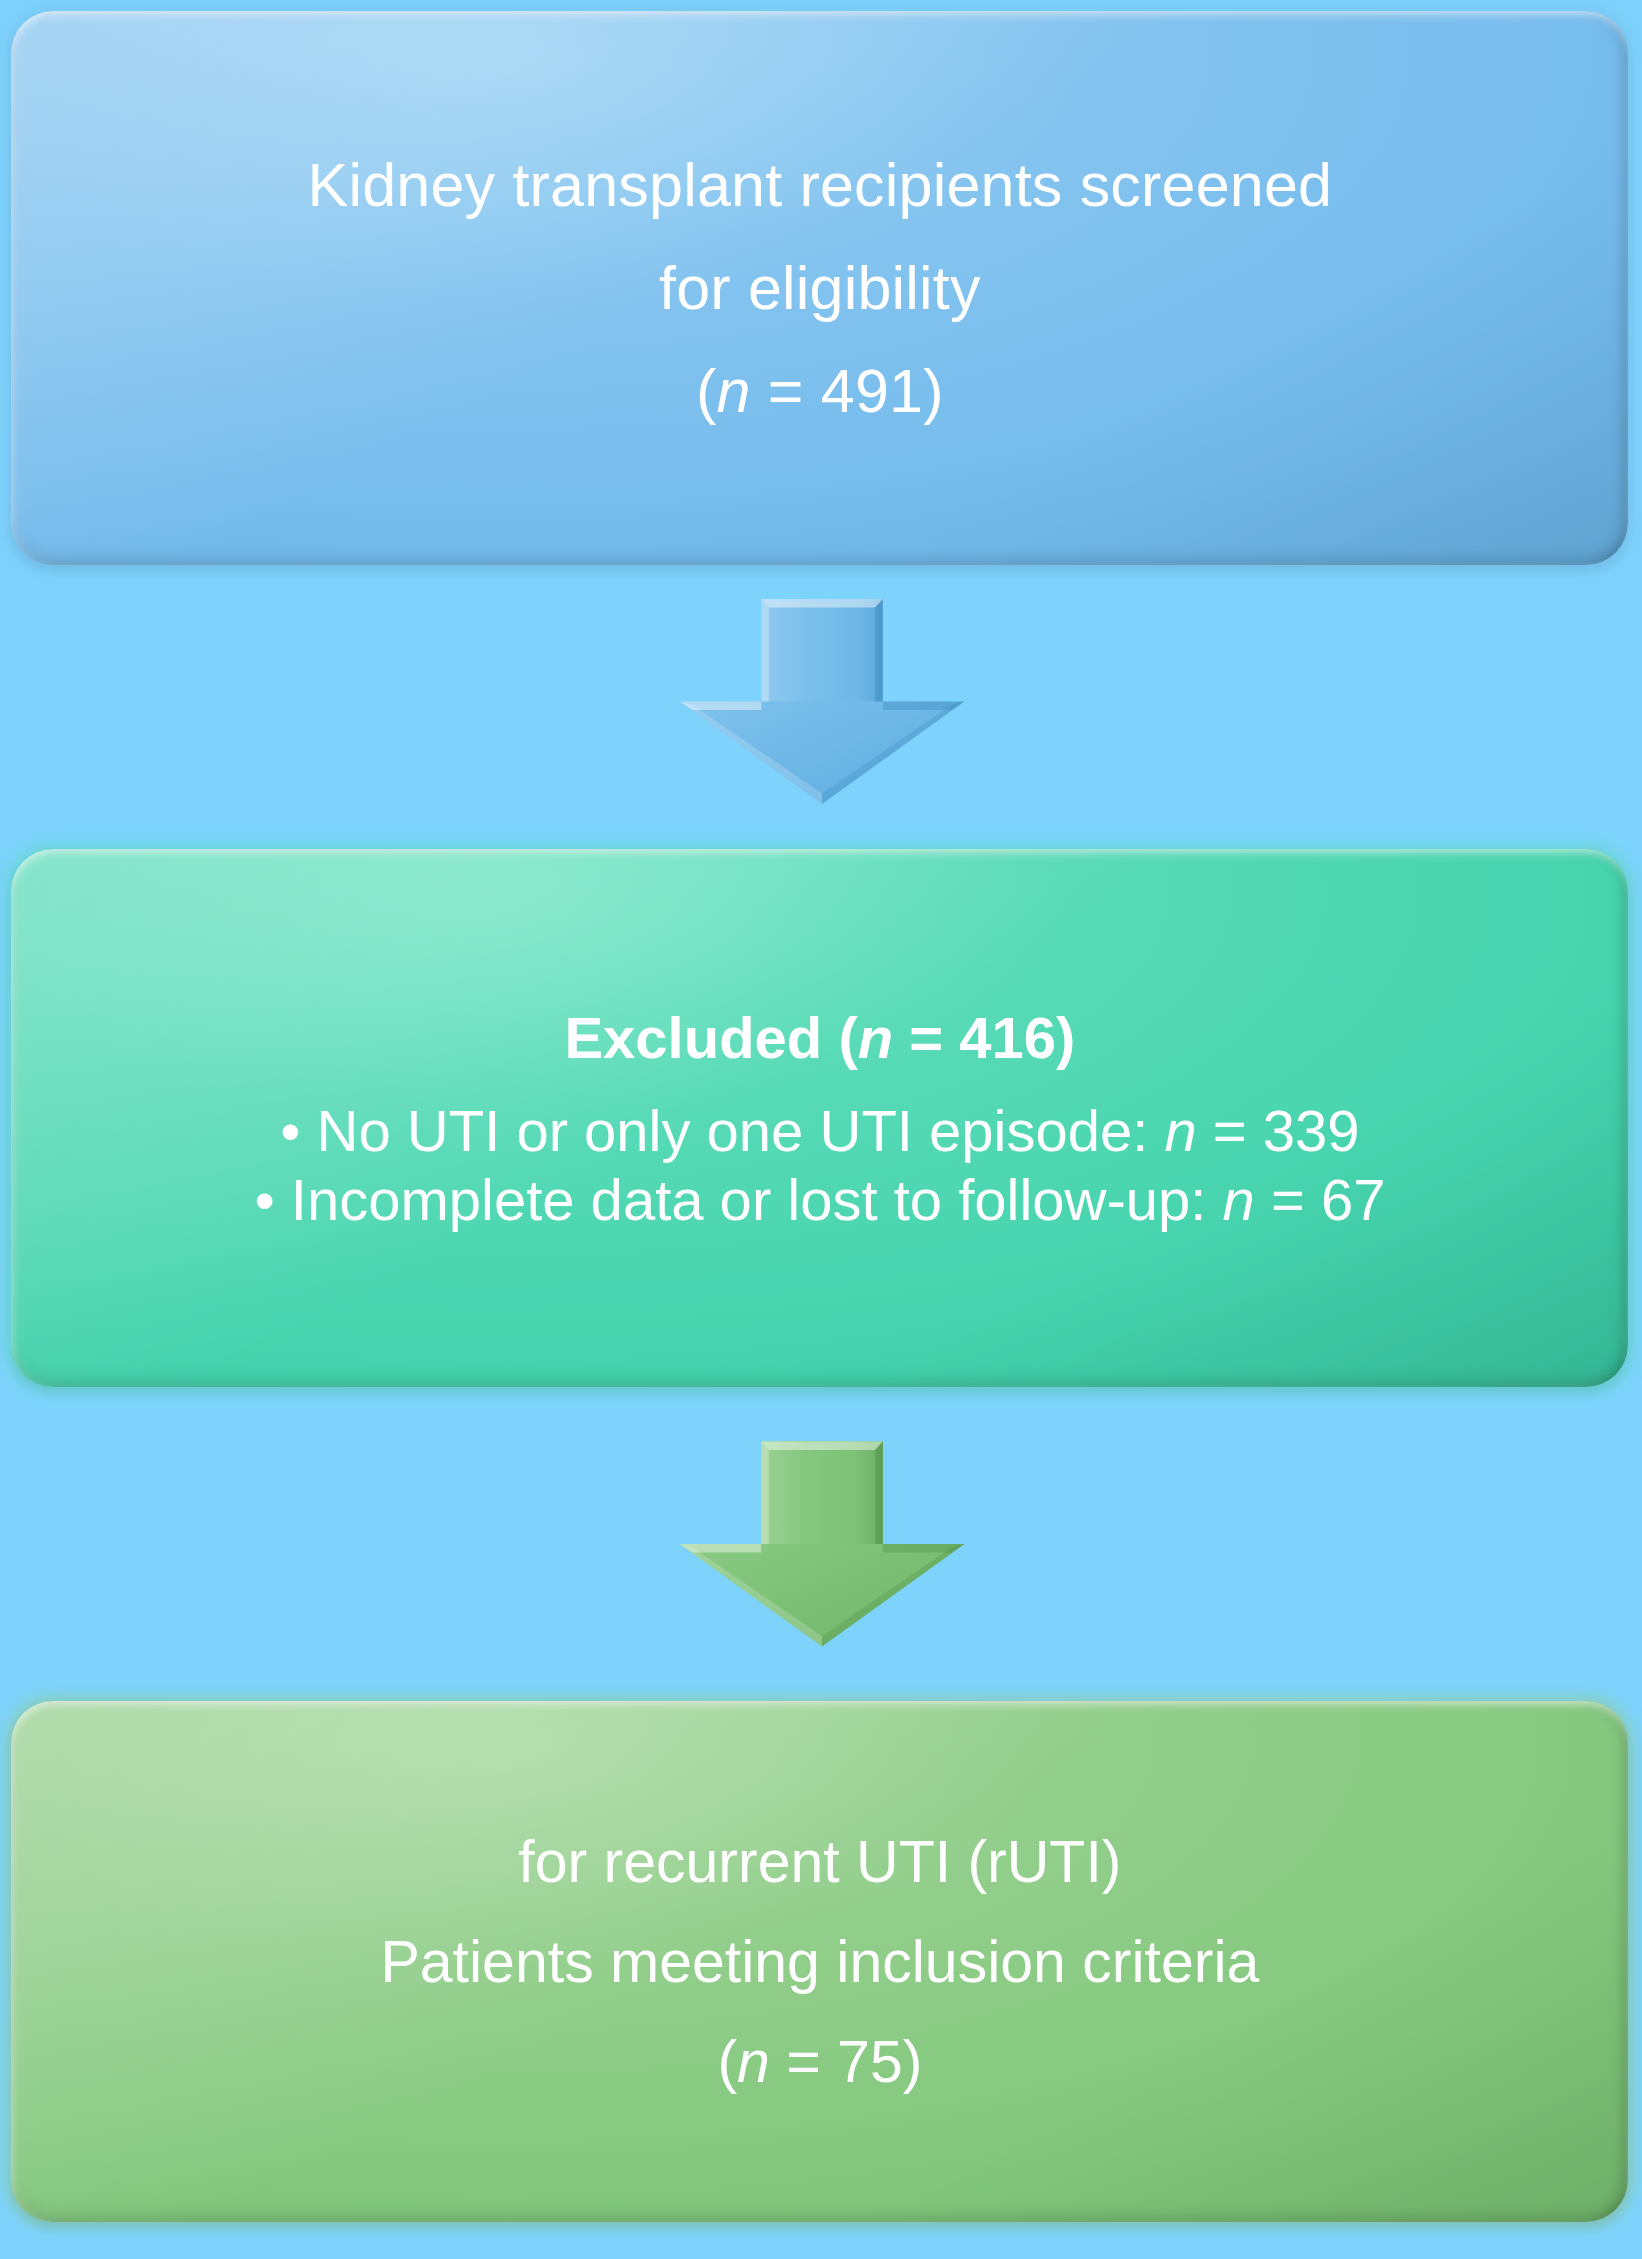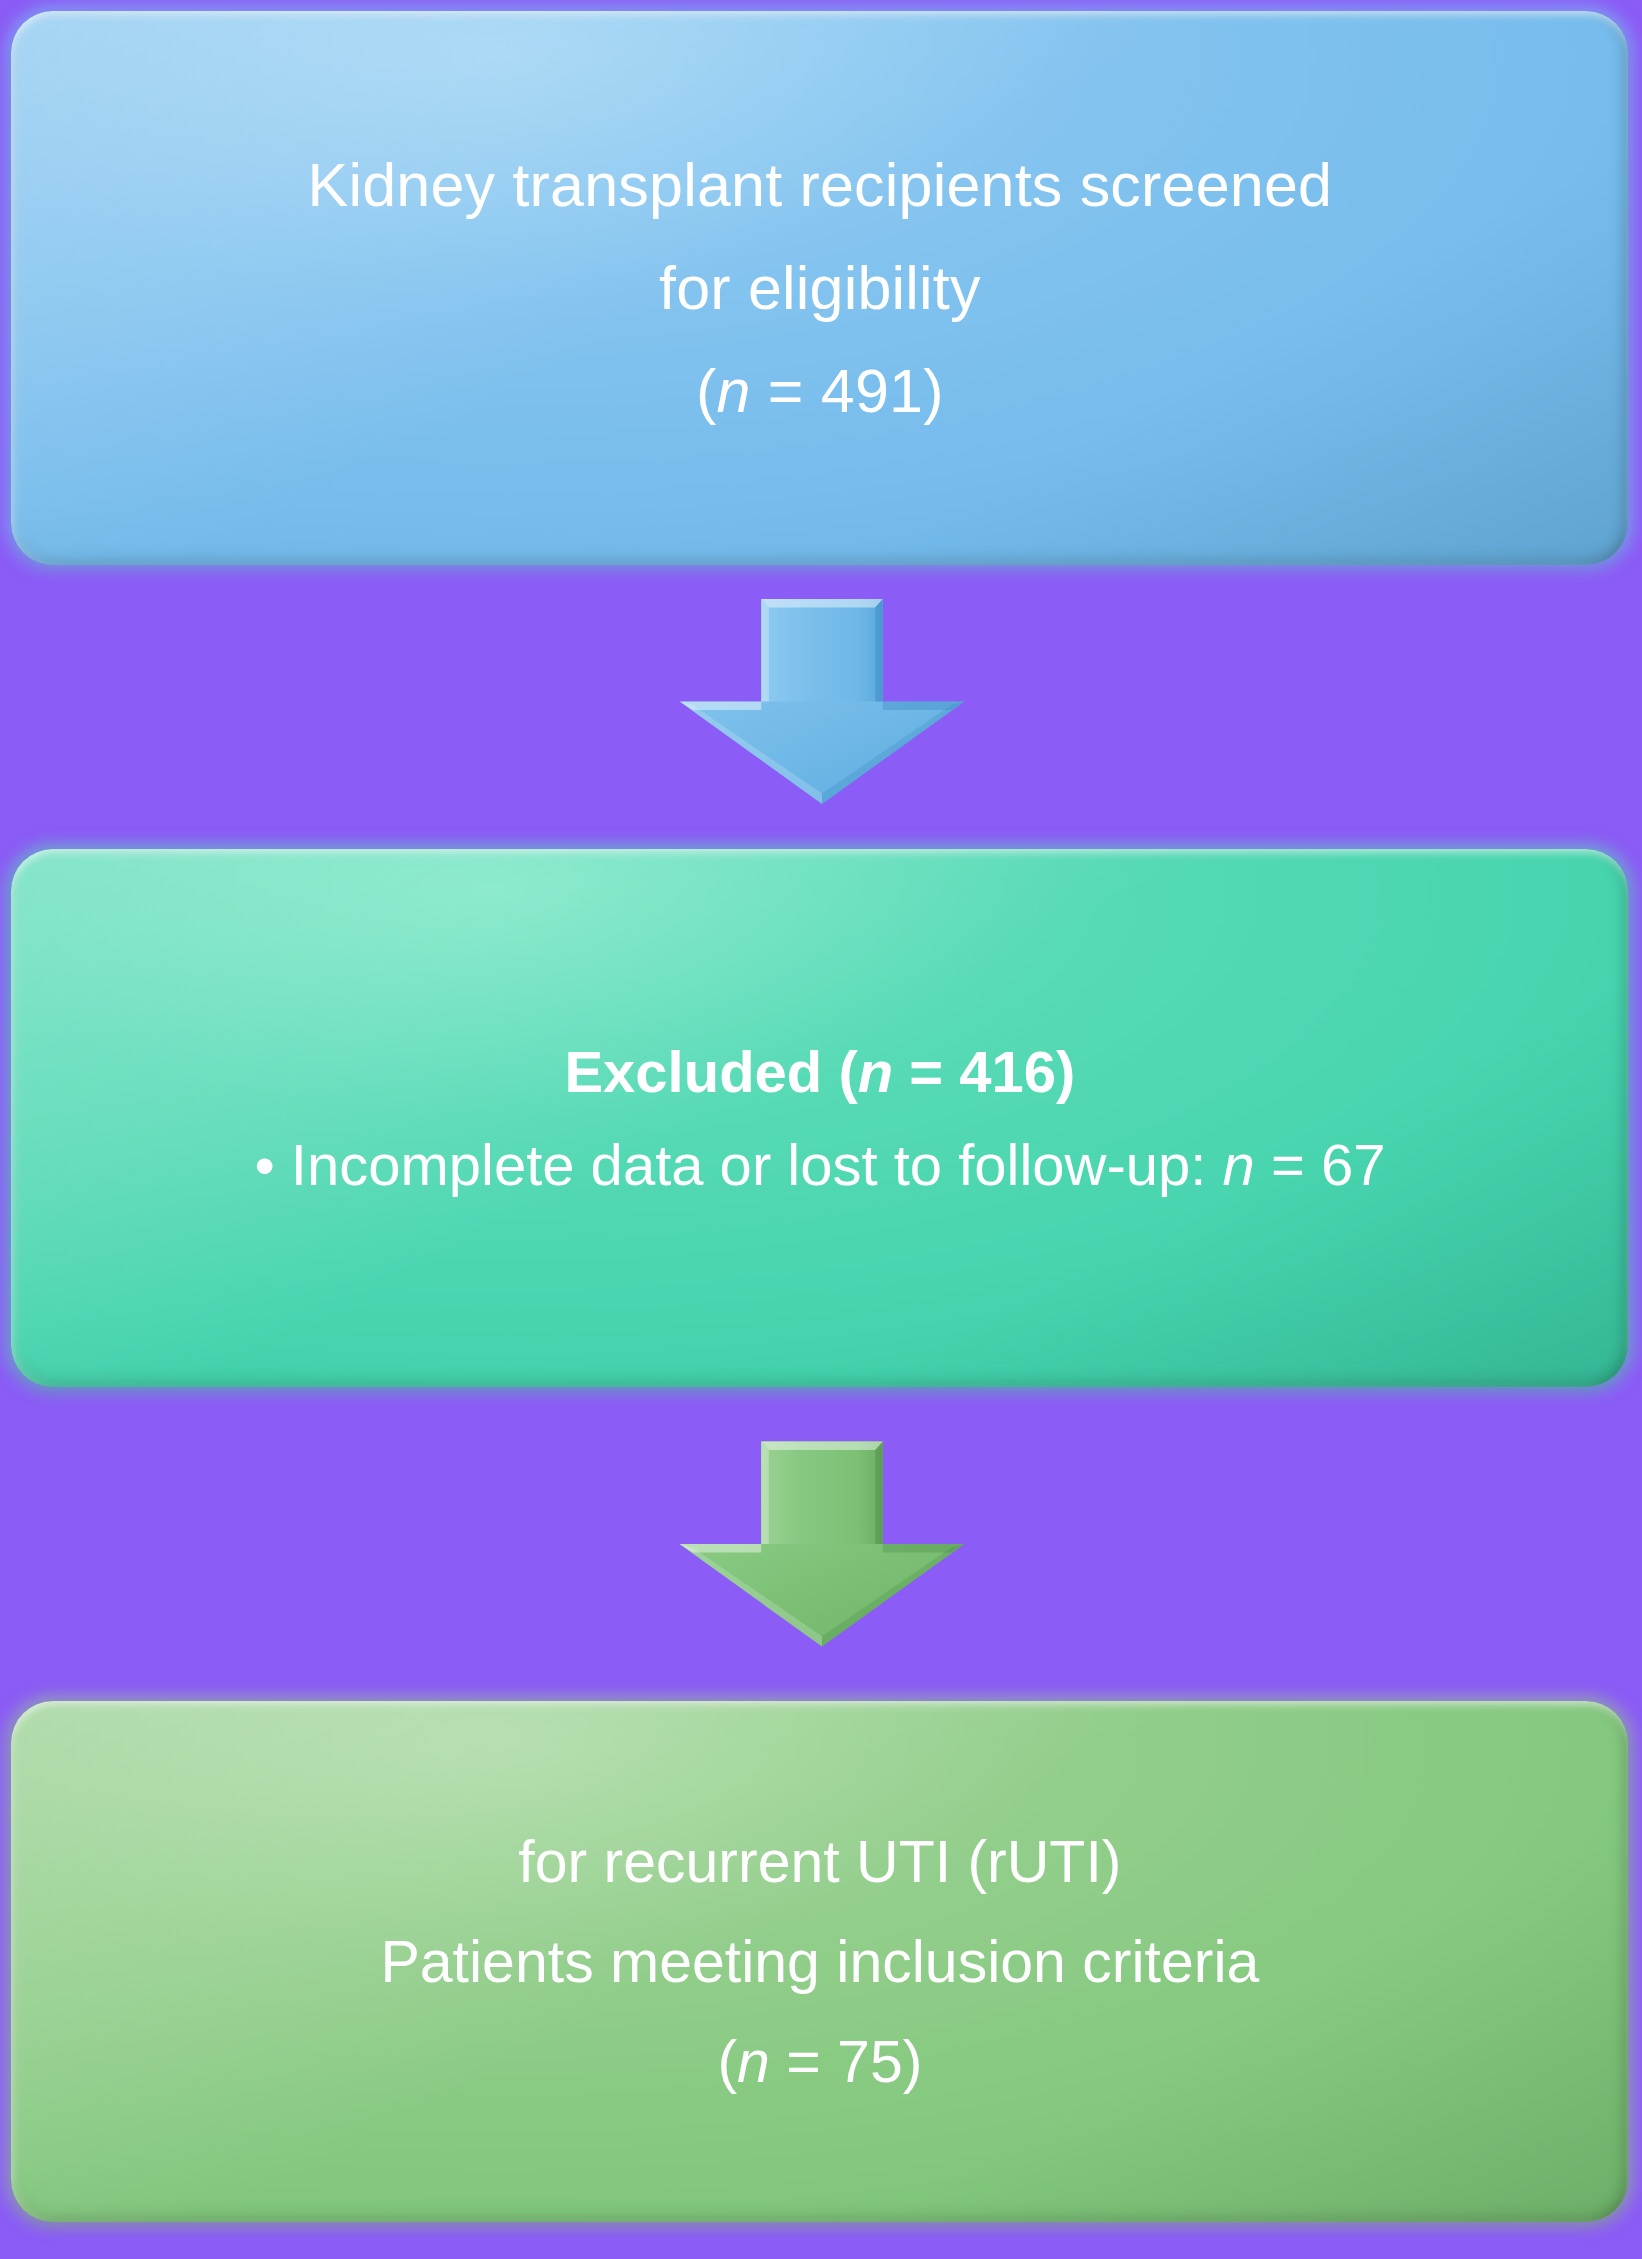--- a/index.html
+++ b/index.html
@@ -11,21 +11,21 @@
     width: 1643px;
     height: 2260px;
     font-family: "Liberation Sans", sans-serif;
     overflow: hidden;
   }
 
   #flowchart {
     position: relative;
     width: 1643px;
     height: 2260px;
-    background: #8b5cf6;
+    background: #7dd3fc;
   }
 
   
   .node-box {
     position: absolute;
     box-sizing: border-box;
     border-radius: 42px;
     display: flex;
     flex-direction: column;
     align-items: center;
@@ -208,20 +208,21 @@
       <polygon points="300,108 150,216 150,205 286,112" fill="#2f7fb5" opacity="0.22"></polygon>
 
       <polygon points="0,108 150,216 150,205 14,112" fill="#ffffff" opacity="0.18"></polygon>
     </svg>
   </div>
 
   <div class="node-box" id="box-excluded">
     <div class="node-text">
       <span class="line line-title"><span>Excluded (</span><span class="it">n</span><span> = 416)</span></span>
 
+      <span class="line line-bullet"><span>• No UTI or only one UTI episode: </span><span class="it">n</span><span> = 339</span></span>
 
       <span class="line line-bullet"><span>• Incomplete data or lost to follow-up: </span><span class="it">n</span><span> = 67</span></span>
 
     </div>
   </div>
 
   <div class="arrow" id="arrow-excluded-to-included">
     <svg viewBox="0 0 300 216" xmlns="http://www.w3.org/2000/svg" aria-hidden="true">
       <defs>
         <linearGradient id="gGreenShaft" x1="0" y1="0" x2="1" y2="0">

